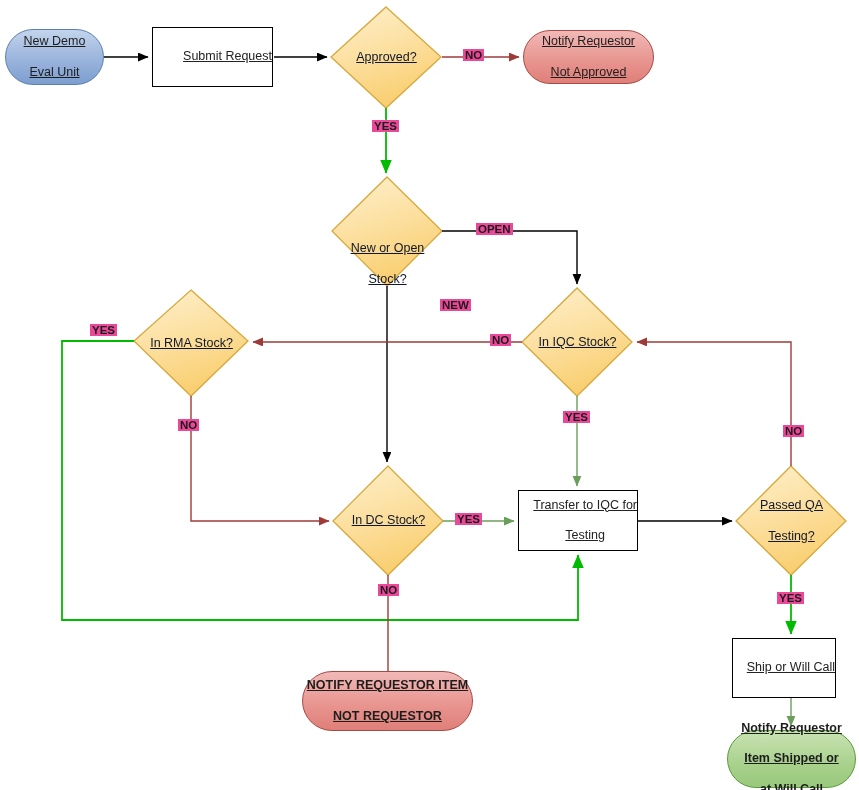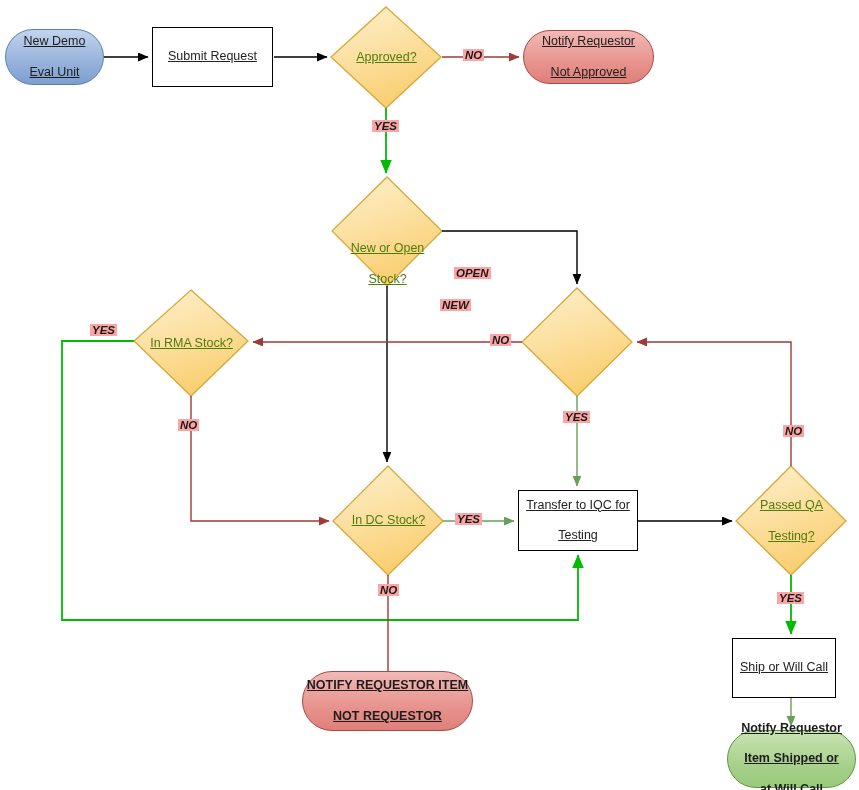--- a/index.html
+++ b/index.html
@@ -1,29 +1,29 @@
 <!DOCTYPE html>
 <html><head>
 <meta charset="utf-8">
 <style>
   html,body{margin:0;padding:0;background:#ffffff;}
   body{width:859px;height:790px;font-family:"Liberation Sans",sans-serif;overflow:hidden;}
   #stage{position:relative;width:859px;height:790px;}
   svg#wires{position:absolute;left:0;top:0;width:859px;height:790px;}
   .node{position:absolute;display:flex;align-items:center;justify-content:center;text-align:center;box-sizing:border-box;text-decoration:underline;}
   .node span{display:block;line-height:1.22;}
-  .proc{background:#ffffff;border:1.4px solid #000000;font-size:12.5px;color:#222;}
+  .proc{background:#ffffff;border:1.4px solid #000000;font-size:12.5px;color:#222;justify-content:flex-end;}
   .term{border-radius:999px;font-size:12.5px;}
   .term-start{background:linear-gradient(180deg,#c3d4ec 0%,#9ab4dc 55%,#7d9ecf 100%);border:1.5px solid #5b7fb3;color:#1d1d1d;}
   .term-red{background:linear-gradient(180deg,#f1b9b6 0%,#e8938e 60%,#df7f79 100%);border:1.5px solid #a54a44;color:#1d1d1d;}
   .term-red-strong{font-weight:bold;font-size:12.5px;}
   .term-green{background:linear-gradient(180deg,#c9e3b4 0%,#a8d18c 60%,#98c97c 100%);border:1.5px solid #5a9a3d;color:#1d1d1d;font-weight:bold;font-size:12.5px;}
-  .dec{font-size:12.5px;color:#4d7c0f;}
+  .dec{font-size:12.5px;color:#0f172a;}
   .dec .dlabel{position:relative;z-index:2;padding:0 6px;}
-  .elabel{position:absolute;font-size:11.5px;font-weight:bold;color:#1a1a1a;font-family:"Liberation Sans",sans-serif;white-space:nowrap;background:#fca5a5;padding:0 2px;font-style:italic;}
+  .elabel{position:absolute;font-size:11.5px;font-weight:bold;color:#1a1a1a;font-family:"Liberation Sans",sans-serif;white-space:nowrap;background:#ec4899;padding:0 2px;}
 </style>
 </head>
 <body>
 
 <div id="stage">
 
   <svg id="wires" viewBox="0 0 859 790">
     <defs>
       <marker id="ah-black" markerWidth="9" markerHeight="9" refX="7.2" refY="3.2" orient="auto" markerUnits="strokeWidth">
         <path d="M0,0 L7.6,3.2 L0,6.4 z" fill="#000000"></path>
@@ -112,20 +112,23 @@
     <span class="dlabel">
       <span>New or Open</span><br>
       <span>Stock?</span>
     </span>
   </div>
 
   <div class="node dec" style="left:134px;top:290px;width:115px;height:107px;text-align:center;">
     <span class="dlabel">In RMA Stock?</span>
   </div>
 
+  <div class="node dec" style="left:522px;top:288px;width:111px;height:109px;">
+    <span class="dlabel">In IQC Stock?</span>
+  </div>
 
   <div class="node dec" style="left:333px;top:466px;width:111px;height:110px;">
     <span class="dlabel">In DC Stock?</span>
   </div>
 
   <div class="node proc" style="left:518px;top:490px;width:120px;height:61px;">
     <span>
       <span>Transfer to IQC for</span><br>
       <span>Testing</span>
     </span>
@@ -152,21 +155,21 @@
   <div class="node term term-green" style="left:727px;top:730px;width:129px;height:58px;">
     <span>
       <span>Notify Requestor</span><br>
       <span>Item Shipped or</span><br>
       <span>at Will Call</span>
     </span>
   </div>
 
   <div class="elabel" style="left:463px;top:49px;">NO</div>
   <div class="elabel" style="left:372px;top:120px;">YES</div>
-  <div class="elabel" style="left:454px;top:223px;margin-top:44px;">OPEN</div>
+  <div class="elabel" style="left:476px;top:223px;">OPEN</div>
   <div class="elabel" style="left:392px;top:299px;margin-left:48px;">NEW</div>
   <div class="elabel" style="left:90px;top:324px;">YES</div>
   <div class="elabel" style="left:178px;top:419px;">NO</div>
   <div class="elabel" style="left:490px;top:334px;">NO</div>
   <div class="elabel" style="left:563px;top:411px;">YES</div>
   <div class="elabel" style="left:455px;top:513px;">YES</div>
   <div class="elabel" style="left:378px;top:584px;">NO</div>
   <div class="elabel" style="left:783px;top:425px;">NO</div>
   <div class="elabel" style="left:777px;top:592px;">YES</div>
 

